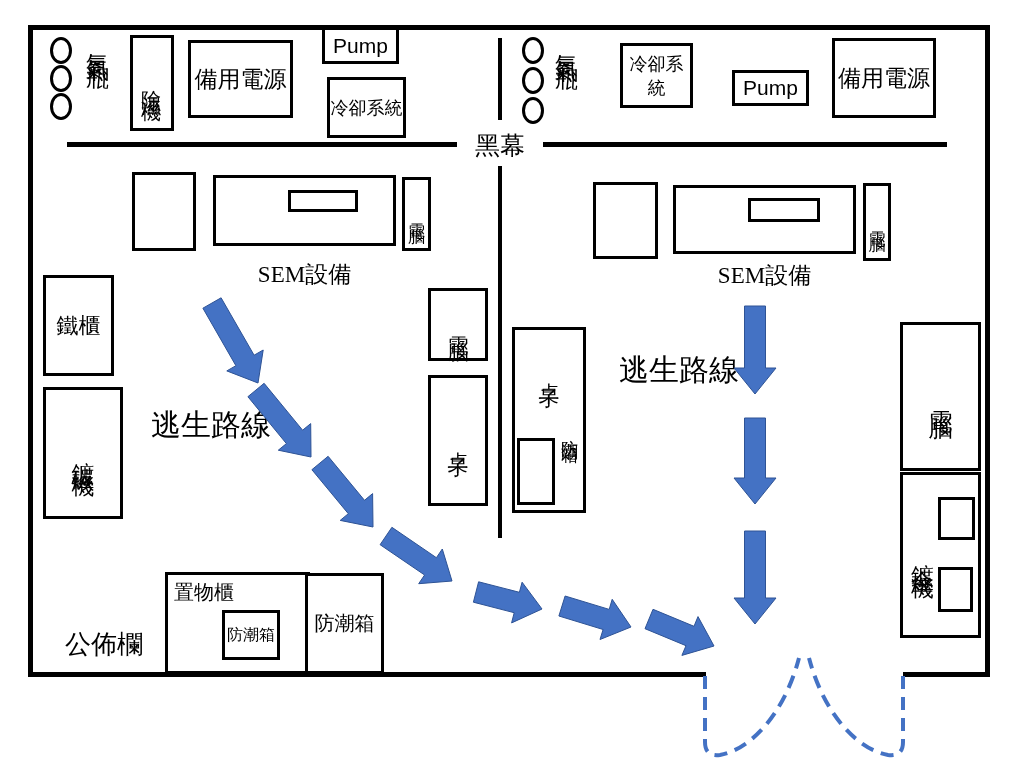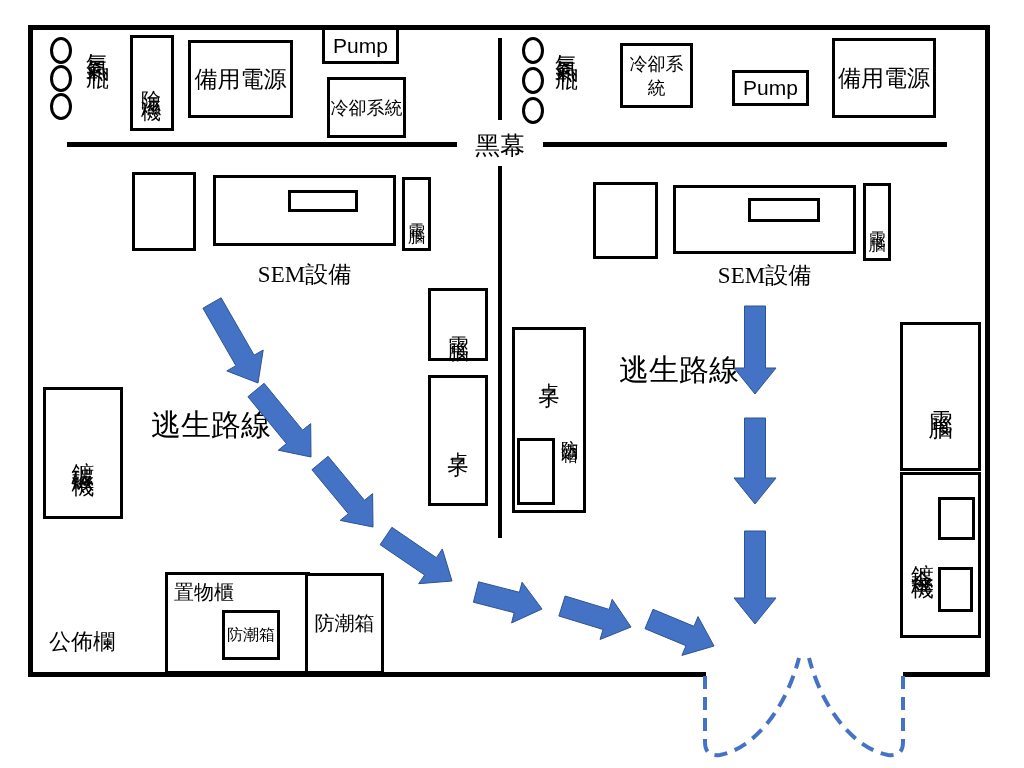--- a/index.html
+++ b/index.html
@@ -79,20 +79,23 @@
 
   <div class="box" style="left:593px;top:182px;width:65px;height:77px"></div>
   <div class="box" style="left:673px;top:185px;width:183px;height:69px">
     <div class="inner-rect" style="left:72px;top:10px;width:72px;height:24px"></div>
   </div>
   <div class="box" style="left:863px;top:183px;width:28px;height:78px">
     <span class="vtext" style="font-size:17px;letter-spacing:4px">電腦</span>
   </div>
   <div class="label" style="left:673px;top:260px;width:183px;text-align:center;font-size:23px">SEM設備</div>
 
+  <div class="box" style="left:43px;top:275px;width:71px;height:101px">
+    <span style="font-size:22px">鐵櫃</span>
+  </div>
   <div class="box" style="left:43px;top:387px;width:80px;height:132px">
     <span class="vtext" style="font-size:23px">鍍碳機</span>
   </div>
 
   <div class="label" style="left:151px;top:405px;font-size:30px">逃生路線</div>
   <div class="label" style="left:619px;top:350px;font-size:30px">逃生路線</div>
 
   <div class="box" style="left:428px;top:288px;width:60px;height:73px">
     <span class="vtext" style="font-size:21px">電腦</span>
   </div>
@@ -108,21 +111,21 @@
 
   <div class="box" style="left:900px;top:322px;width:81px;height:149px">
     <span class="vtext" style="font-size:24px">電腦</span>
   </div>
   <div class="box" style="left:900px;top:472px;width:81px;height:166px">
     <span class="vtext" style="position:absolute;left:4px;top:50%;transform:translateY(-50%);font-size:23px">鍍金機</span>
     <div class="inner-rect" style="left:35px;top:22px;width:37px;height:43px"></div>
     <div class="inner-rect" style="left:35px;top:92px;width:35px;height:45px"></div>
   </div>
 
-  <div class="label" style="left:49px;top:627px;font-size:22px">公佈欄</div>
+  <div class="label" style="left:65px;top:627px;font-size:26px">公佈欄</div>
   <div class="box" style="left:165px;top:572px;width:145px;height:102px">
     <span style="position:absolute;left:6px;top:4px;font-size:20px">置物櫃</span>
     <div class="inner-rect" style="left:54px;top:35px;width:58px;height:50px">
       <span style="font-size:16px">防潮箱</span>
     </div>
   </div>
   <div class="box" style="left:305px;top:573px;width:79px;height:101px">
     <span style="font-size:20px">防潮箱</span>
   </div>
 

